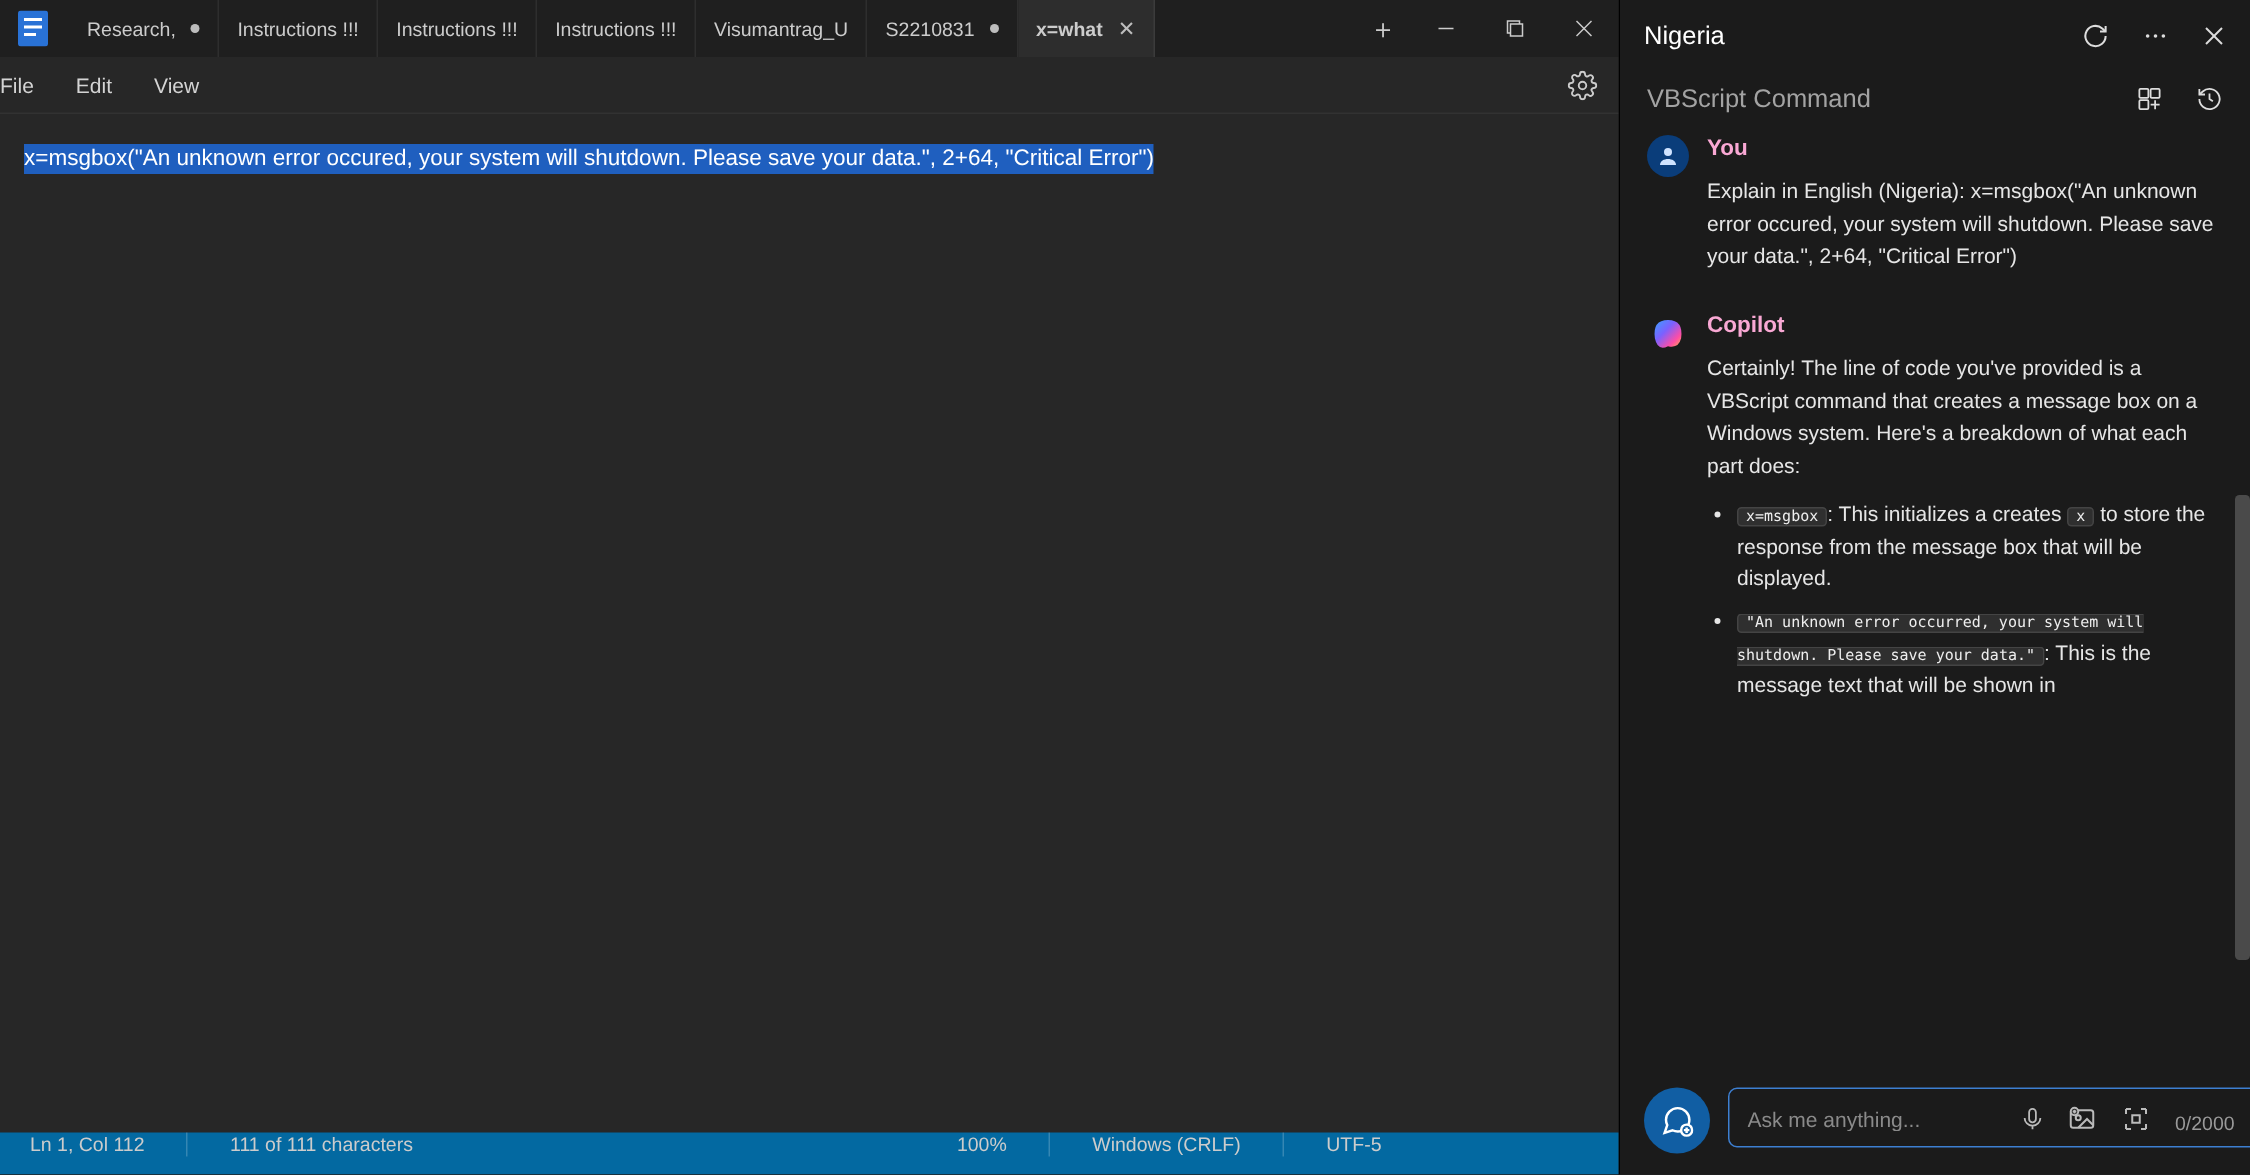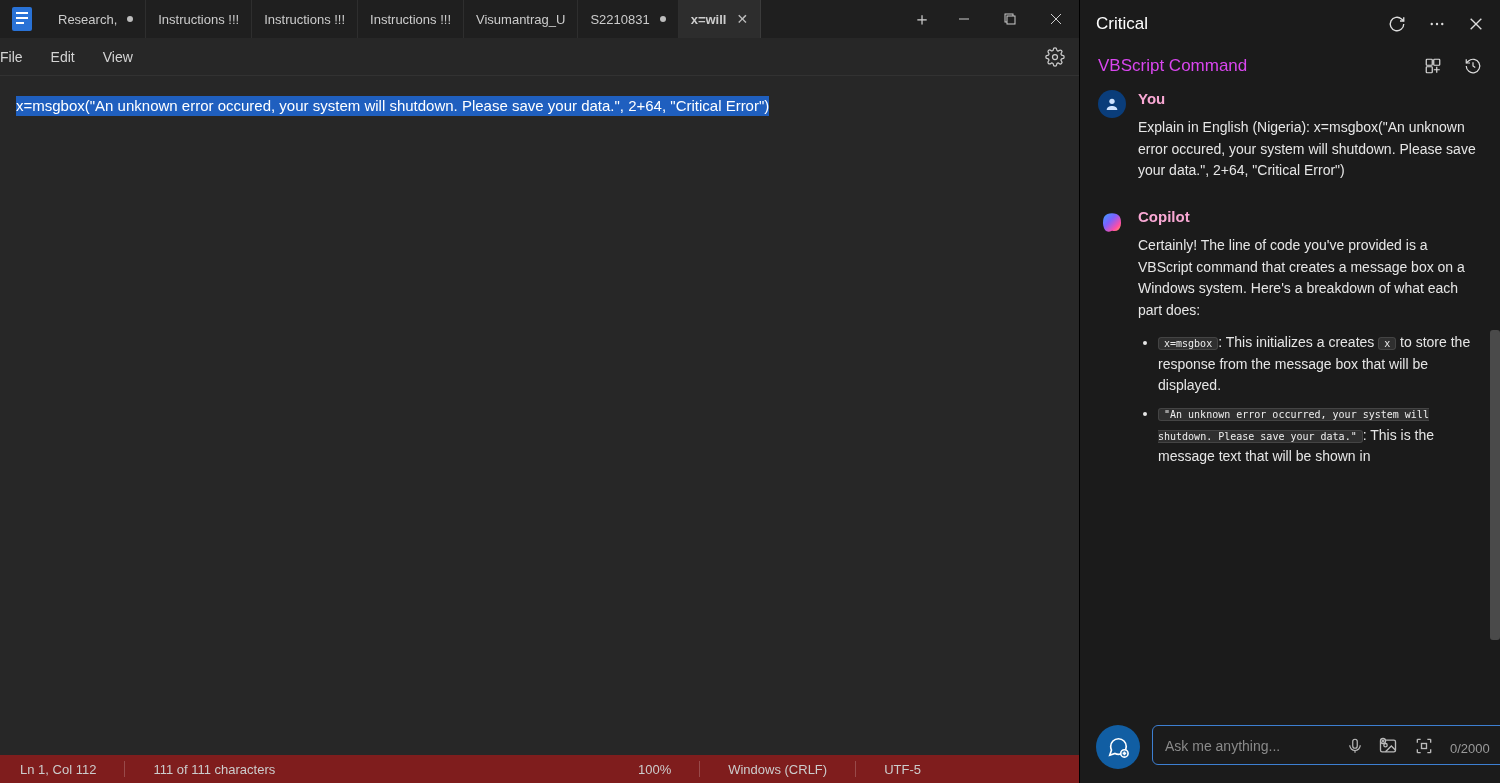--- a/index.html
+++ b/index.html
@@ -14,27 +14,27 @@
 .tab .dot { width: 6px; height: 6px; border-radius: 50%; background: #bdbdbd; margin-left: 10px; flex-shrink: 0; }
 .tab .close-x { margin-left: 10px; font-size: 14px; color: #bdbdbd; }
 .addtab { width: 38px; display: flex; align-items: center; justify-content: center; color: #cccccc; font-size: 18px; }
 .winbtns { display: flex; }
 .winbtn { width: 46px; height: 38px; display: flex; align-items: center; justify-content: center; color: #cccccc; }
 .menu-bar { height: 38px; display: flex; align-items: center; gap: 28px; font-size: 14px; background: #272727; border-bottom: 1px solid rgba(255,255,255,0.05); }
 .menu-bar .settings { margin-left: auto; margin-right: 14px; }
 .editor-body { flex: 1; padding: 20px 16px 0 16px; font-family: Consolas, monospace; font-size: 15px; line-height: 1.3; background: #272727; }
 .code-line { display: inline-block; white-space: pre; }
 .code-line.selected { background: #1f5fbf; color: #fff; }
-.status-bar { height: 28px; display: flex; align-items: center; padding: 0 20px; gap: 28px; font-size: 13px; color: #cccccc; background: #7f1d1d; }
+.status-bar { height: 28px; display: flex; align-items: flex-start; padding: 0 20px; gap: 28px; font-size: 13px; color: #cccccc; background: #0369a1; }
 .status-bar .divider { width: 1px; height: 16px; background: rgba(255,255,255,0.2); }
 .status-bar .spacer { flex: 1; }
 .copilot-region { width: 420px; display: flex; flex-direction: column; background: #1b1b1b; }
 .cp-header { height: 48px; display: flex; align-items: center; padding: 0 16px; font-size: 17px; color: #ffffff; }
 .cp-header .hicons { margin-left: auto; display: flex; gap: 22px; align-items: center; }
-.cp-title { padding: 8px 18px 14px 18px; display: flex; align-items: center; font-size: 17px; color: #d946ef; }
+.cp-title { padding: 8px 18px 14px 18px; display: flex; align-items: center; font-size: 17px; color: #a3a3a3; }
 .cp-title .ticons { margin-left: auto; display: flex; gap: 22px; align-items: center; }
 .chat { flex: 1; overflow: hidden; padding: 0 18px; }
 .msg { display: flex; gap: 12px; margin-bottom: 26px; }
 .avatar { width: 28px; height: 28px; border-radius: 50%; flex-shrink: 0; display: flex; align-items: center; justify-content: center; font-size: 12px; }
 .avatar.user { background: #0a3d7a; color: #fff; }
 .avatar.bot svg { width: 28px; height: 28px; }
 .msg .body { flex: 1; font-size: 14px; color: #e6e6e6; }
 .msg .name { font-size: 15px; font-weight: 600; margin-bottom: 10px; color: #f9a8d4; }
 .bot-text { line-height: 1.55; }
 .bot-text ul { padding-left: 20px; margin-top: 10px; }
@@ -85,21 +85,21 @@
             <span>Instructions !!!</span>
           </div>
         <div class="tab">
             <span>Visumantrag_U</span>
           </div>
         <div class="tab">
             <span>S2210831</span>
             <span class="dot"></span>
           </div>
         <div class="tab active">
-            <span style="font-weight:600;">x=will</span>
+            <span style="font-weight:600;">x=what</span>
             <span class="close-x">✕</span>
           </div>
       </div>
       <div class="addtab">＋</div>
       <div class="winbtns">
         <div class="winbtn">
             <svg width="12" height="12">
               <line x1="1" y1="6" x2="11" y2="6" stroke="#ccc" stroke-width="1"></line>
             </svg>
           </div>
@@ -143,21 +143,21 @@
       <span class="divider"></span>
       <span>Windows (CRLF)</span>
       <span class="divider"></span>
       <span>UTF-5</span>
       <span style="width:110px"></span>
     </div>
   </div>
 
   <div class="copilot-region">
     <div class="cp-header">
-      <span>Critical</span>
+      <span>Nigeria</span>
       <div class="hicons">
         <span class="icon-btn">
             <svg width="18" height="18" viewBox="0 0 24 24" fill="none" stroke="#ddd" stroke-width="1.8">
               <path d="M21 12a9 9 0 1 1-3-6.7L21 8"></path>
               <path d="M21 3v5h-5"></path>
             </svg>
           </span>
         <span class="icon-btn">
             <svg width="18" height="18" viewBox="0 0 24 24" fill="#ddd">
               <circle cx="5" cy="12" r="1.6"></circle>

